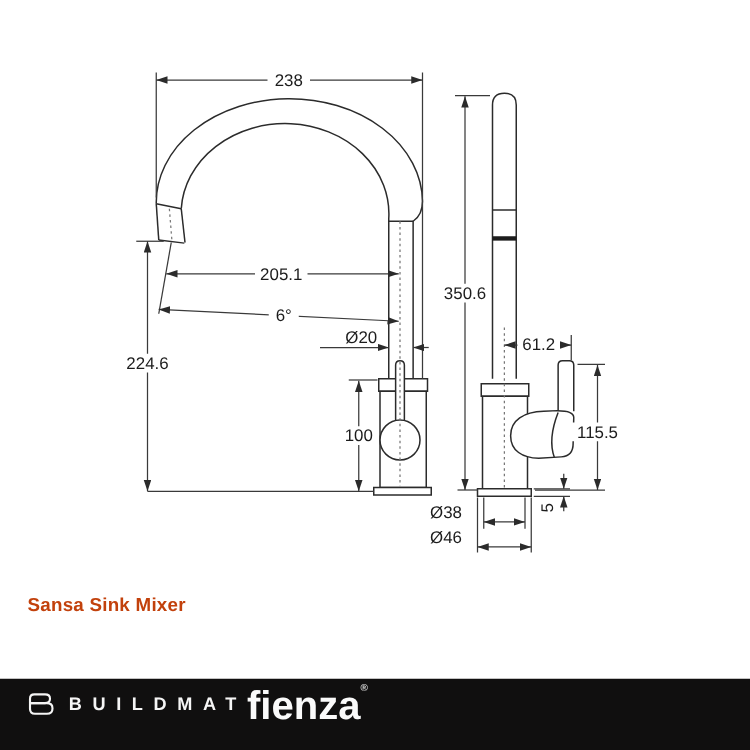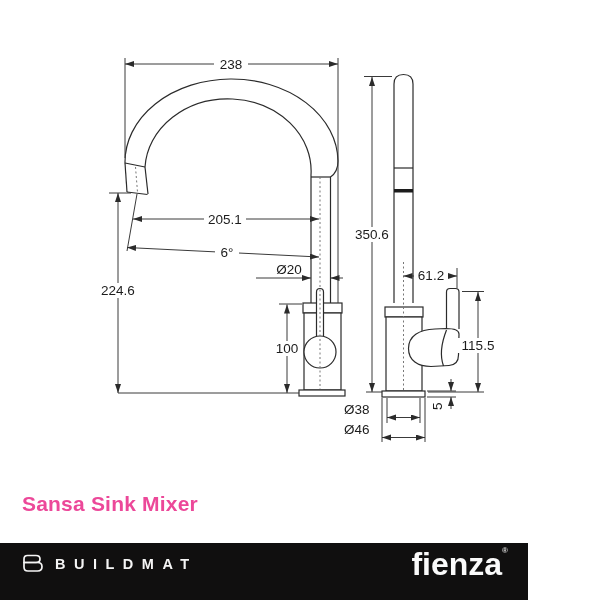--- a/index.html
+++ b/index.html
@@ -1,23 +1,23 @@
 <!DOCTYPE html>
 <html><head>
 <meta charset="utf-8">
 <style>
   html,body{margin:0;padding:0;background:#ffffff;}
   .page{position:relative;width:600px;height:600px;background:#fff;overflow:hidden;
         font-family:"Liberation Sans",sans-serif;}
   .drawing{position:absolute;left:0;top:0;}
   .dim-text{font-size:13.5px;fill:#1c1c1c;}
-  .title{position:absolute;left:22px;top:492px;font-size:21px;font-weight:bold;
-         color:#ec4899;letter-spacing:0.2px;}
-  .footer{position:absolute;left:0;bottom:0;width:528px;height:57px;
-          display:flex;align-items:center;justify-content:space-between;
+  .title{position:absolute;left:22px;top:476px;font-size:15px;font-weight:bold;
+         color:#c2410c;letter-spacing:0.2px;}
+  .footer{position:absolute;left:0;bottom:0;width:600px;height:57px;
+          display:flex;align-items:center;
           box-sizing:border-box;padding:0 20px 16px 20px;}
   .brand-wrap{display:flex;align-items:center;gap:9px;}
   .brand-text{color:#f5f5f5;font-size:14.5px;font-weight:bold;letter-spacing:8.5px;}
   .fienza-wrap{color:#fafafa;font-size:32px;font-weight:700;letter-spacing:0px;line-height:1;}
   .fienza-reg{font-size:8px;vertical-align:22px;opacity:.85;}
 </style>
 </head>
 <body>
 
 <div class="page">

